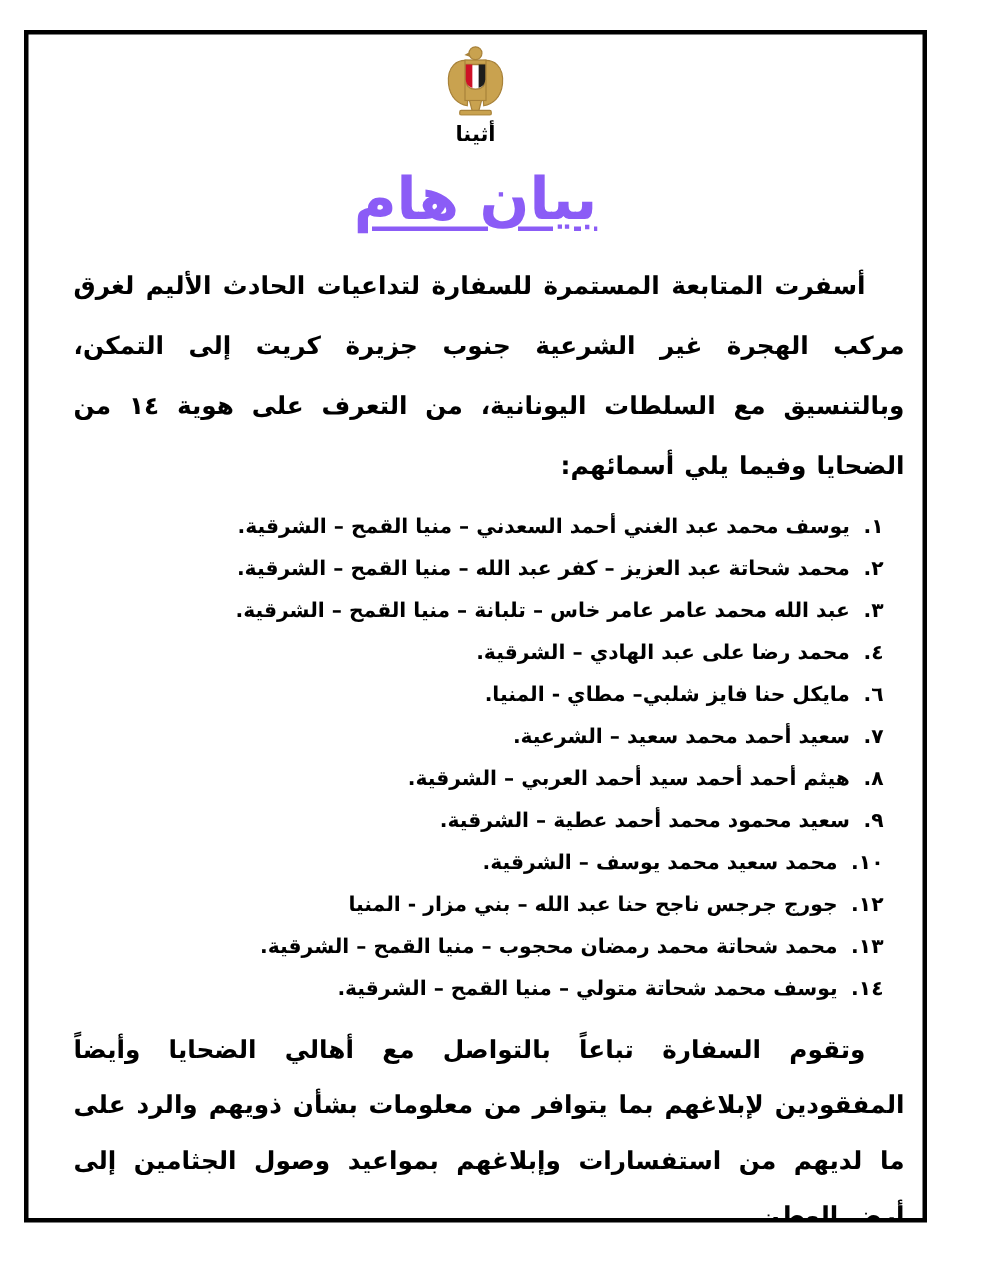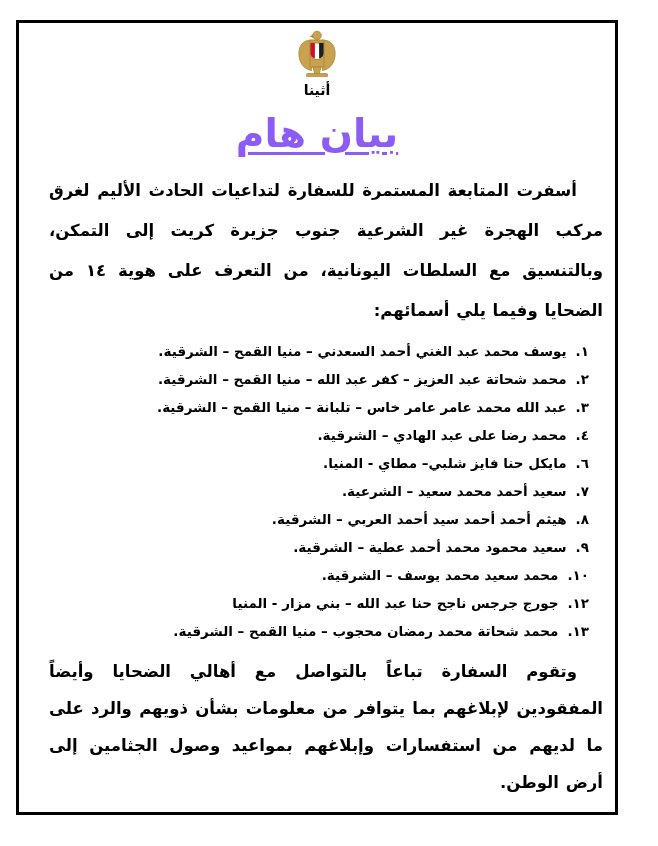--- a/index.html
+++ b/index.html
@@ -139,18 +139,21 @@
 
 
         <li class="victim">
           <span class="vnum">١٢.</span><span class="vname">جورج جرجس ناجح حنا عبد الله – بني مزار - المنيا</span>
         </li>
 
         <li class="victim">
           <span class="vnum">١٣.</span><span class="vname">محمد شحاتة محمد رمضان محجوب – منيا القمح – الشرقية.</span>
         </li>
 
+        <li class="victim">
+          <span class="vnum">١٤.</span><span class="vname">يوسف محمد شحاتة متولي – منيا القمح – الشرقية.</span>
+        </li>
       </ol>
 
     <p class="para closing">وتقوم السفارة تباعاً بالتواصل مع أهالي الضحايا وأيضاً المفقودين لإبلاغهم بما يتوافر من معلومات بشأن ذويهم والرد على ما لديهم من استفسارات وإبلاغهم بمواعيد وصول الجثامين إلى أرض الوطن.</p>
 
   </div>
 </div>
 
 </body></html>

